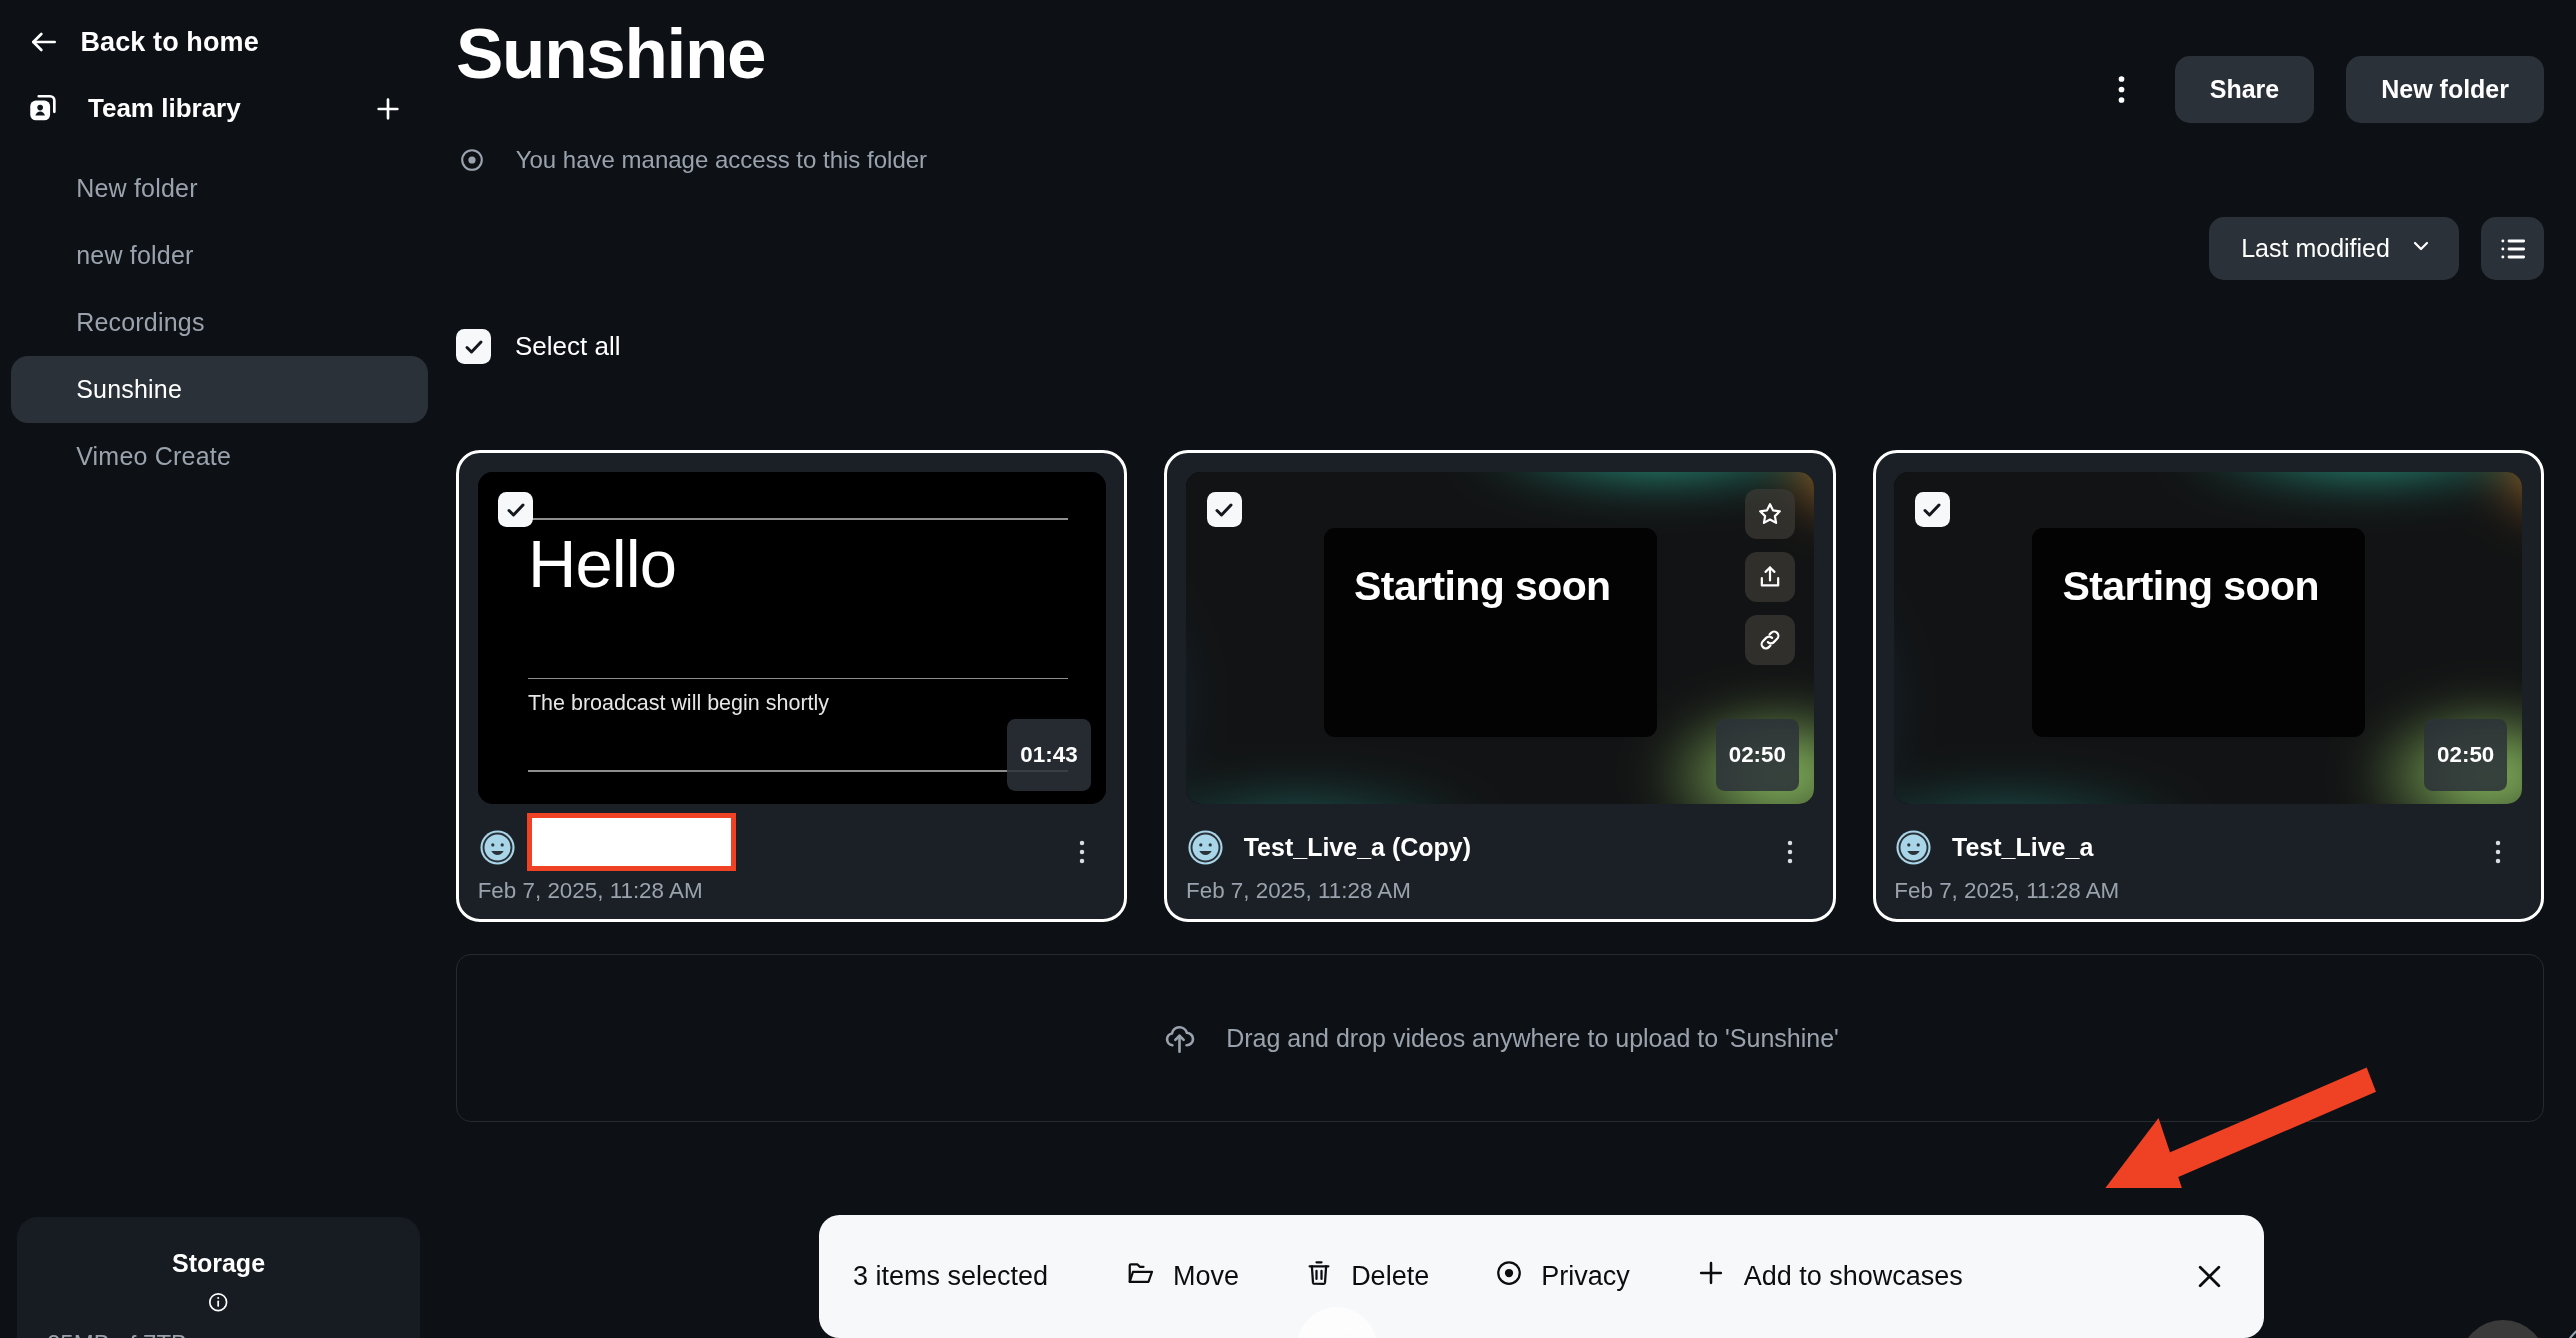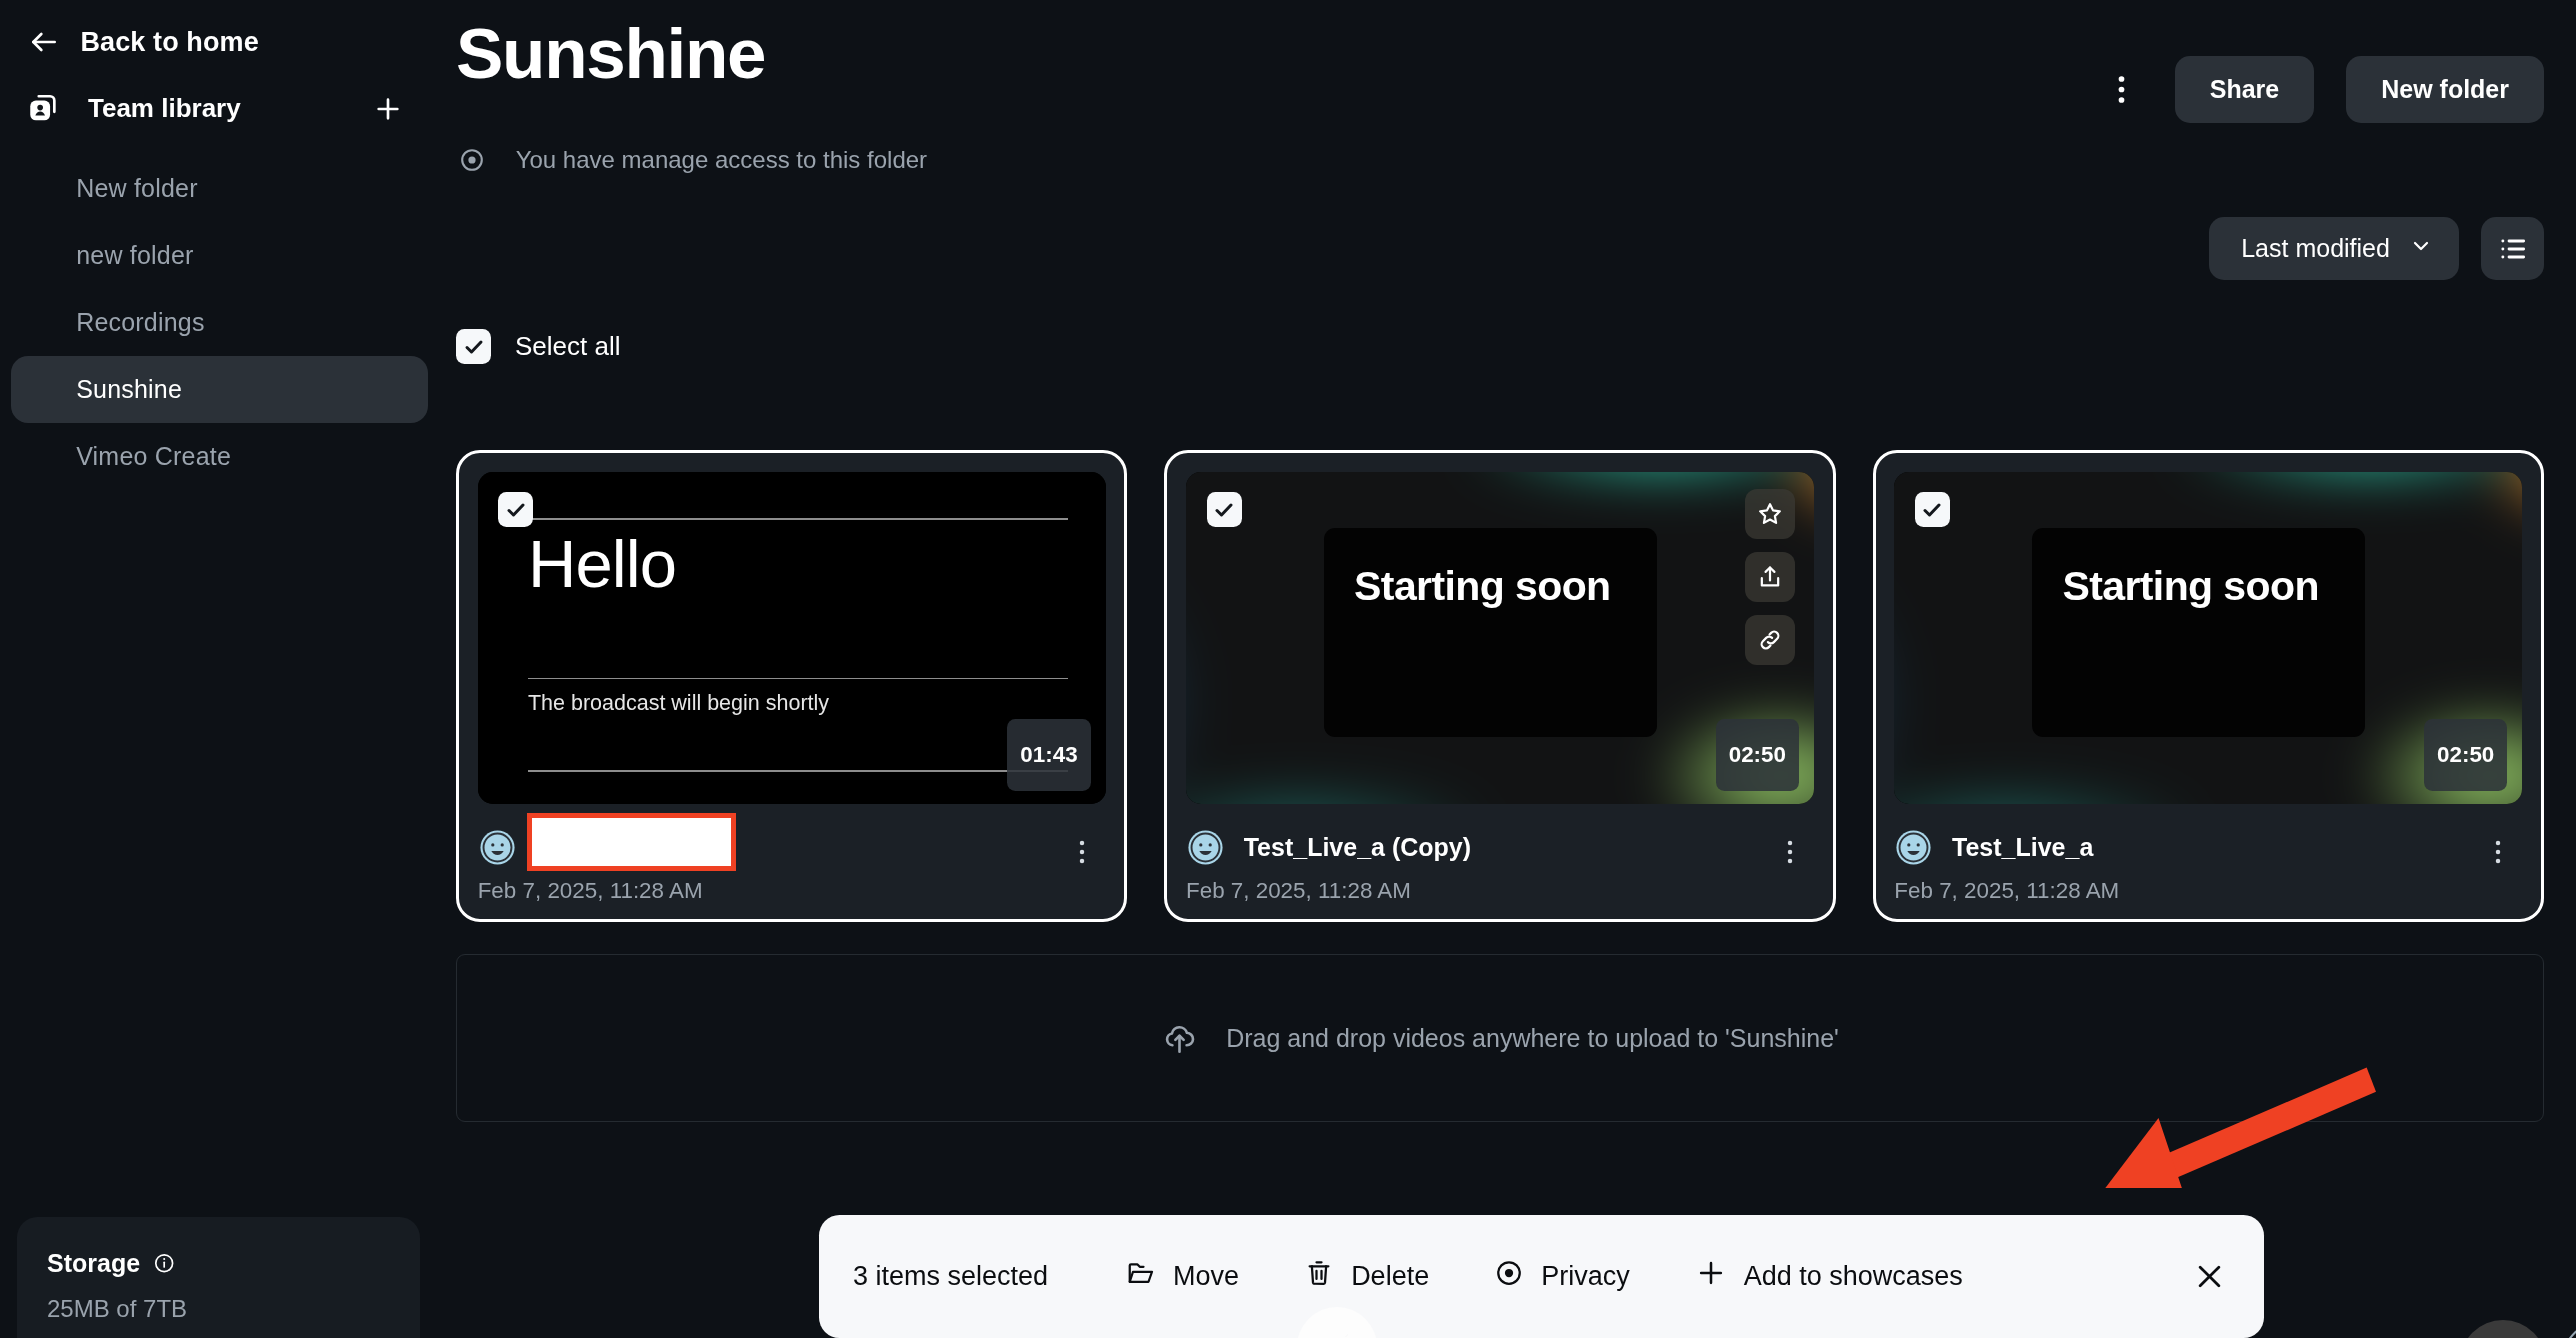--- a/index.html
+++ b/index.html
@@ -44,21 +44,21 @@
     letter-spacing: 0.2px;
   }
   .nav-item.active { background: #2b3138; color: #ffffff; font-weight: 400; }
 
   .storage-card {
     position: absolute; left: 17px; bottom: -43px;
     width: 403px; height: 164px;
     background: #171c22; border-radius: 20.5px;
     padding: 32px 30px 0 30px;
   }
-  .storage-head { display: flex; align-items: center; gap: 13px; }
+  .storage-head { display: flex; align-items: center; gap: 13px; flex-direction: column; }
   .storage-title { font-size: 25px; font-weight: 700; color: #fff; }
   .info-icon { width: 22.4px; height: 22.4px; }
   .storage-sub { margin-top: 17px; font-size: 24px; color: #9aa3ad; }
 
   
   .main { flex: 1; position: relative; padding: 0 32px 0 0; }
 
   .page-title {
     position: absolute; left: 17px; top: 13px;
     font-size: 71px; font-weight: 700; color: #fff; letter-spacing: -1.3px;
@@ -180,21 +180,21 @@
 
   .redaction {
     position: absolute; left: 49px; top: -15px;
     width: 209px; height: 58px; background: #ffffff;
     border: 5.6px solid #ef4123; z-index: 9;
   }
 
   
   .dropzone {
     position: absolute; left: 17px; right: 32px; top: 954px; height: 168px;
-    border: 1.9px solid #252b31; border-radius: 9px;
+    border: 1.9px solid #252b31; border-radius: 15px;
     display: flex; align-items: center; justify-content: center; gap: 28px;
   }
   .cloud-icon { width: 37px; height: 37px; }
   .dropzone-text { font-size: 25px; color: #9aa3ad; }
 
   
   .selbar {
     position: absolute; left: 819px; top: 1215px;
     width: 1445px; height: 123px;
     background: #f7f8fa; border-radius: 20.5px;

